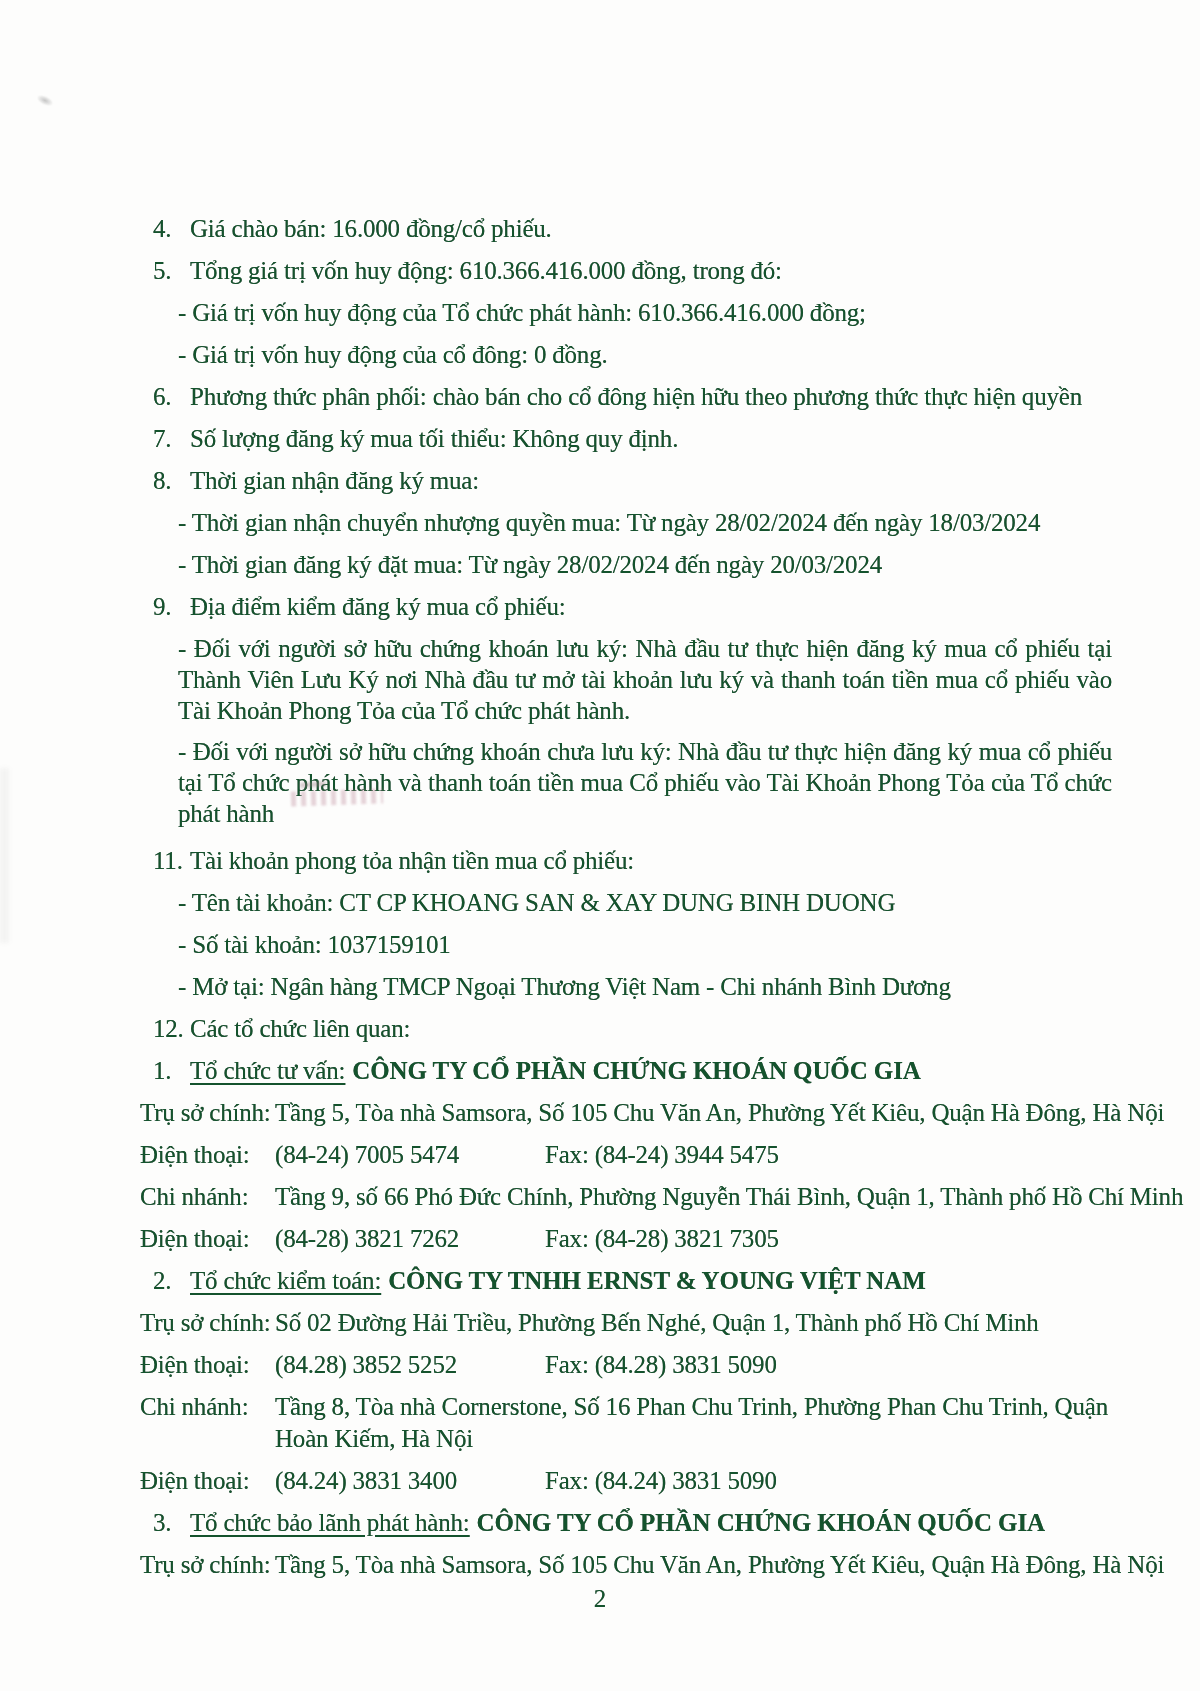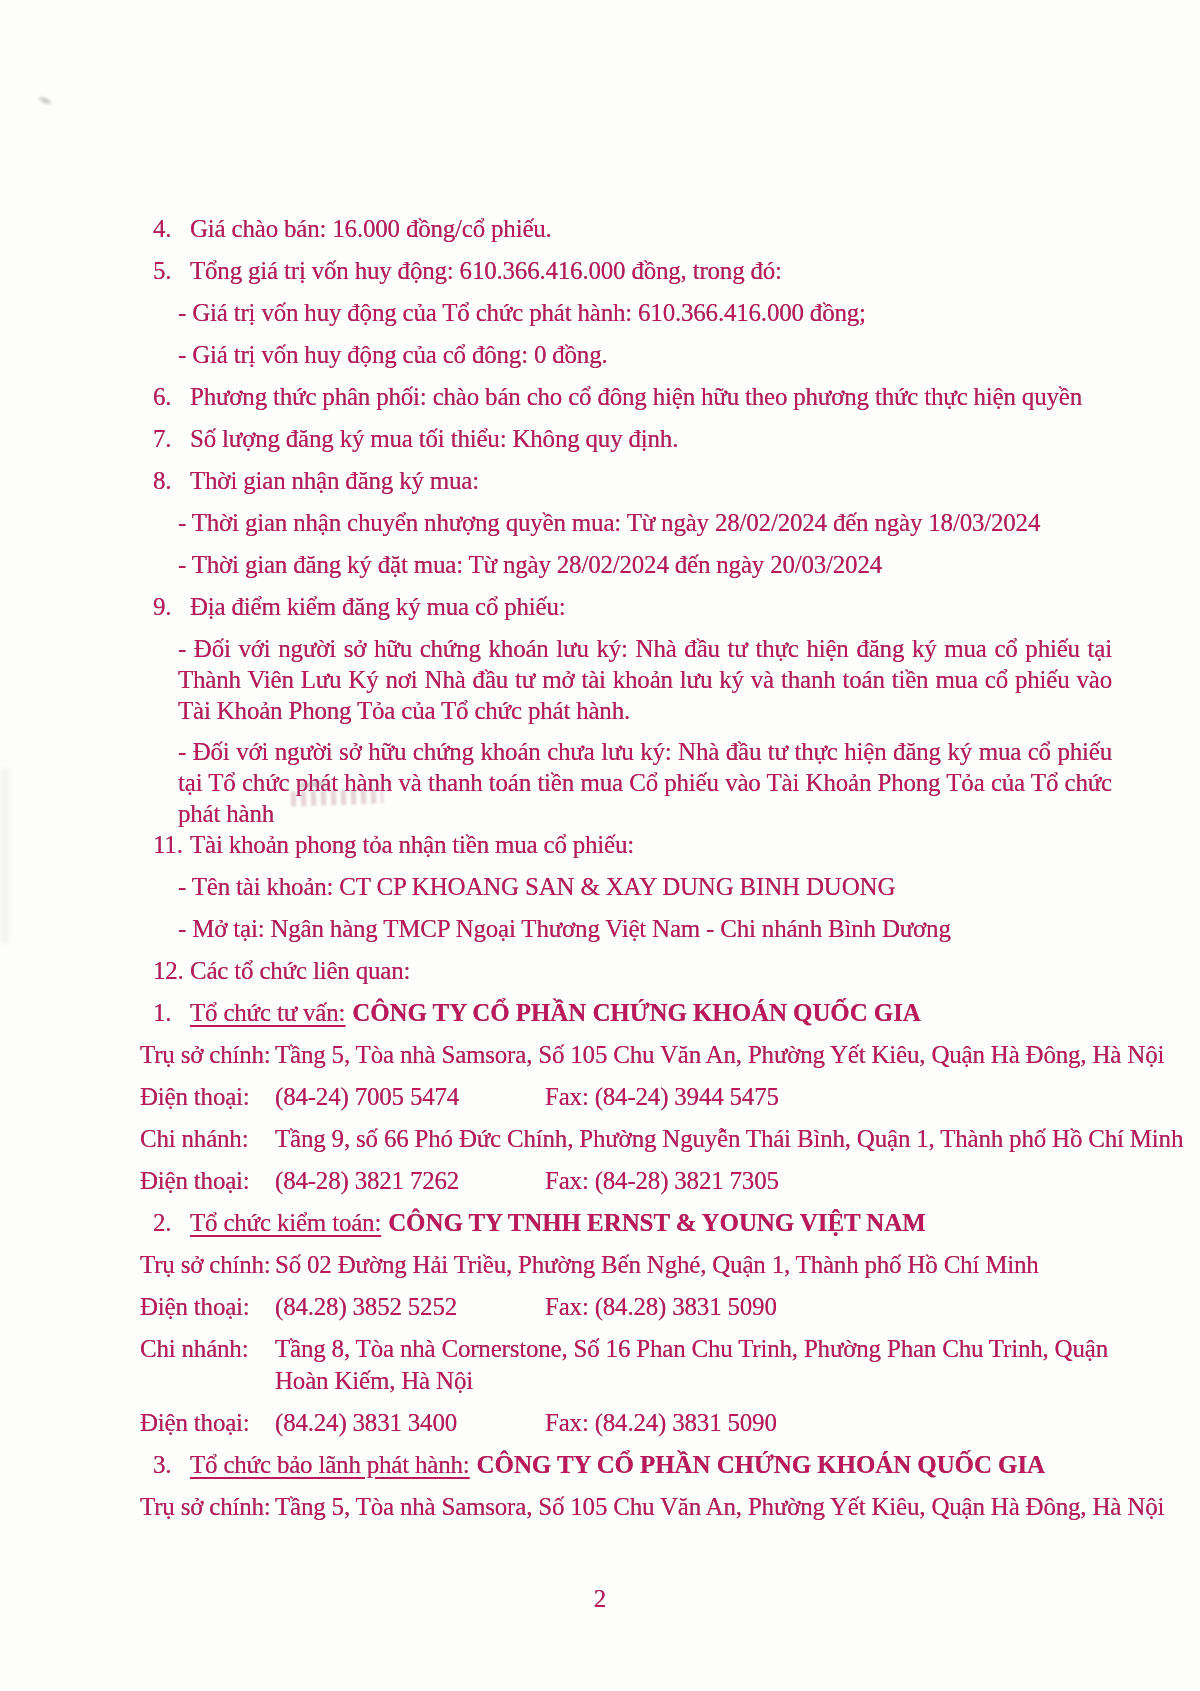--- a/index.html
+++ b/index.html
@@ -1,35 +1,35 @@
 <!DOCTYPE html>
 <html><head>
 <meta charset="utf-8">
 <style>
   html,body { margin:0; padding:0; background:#ffffff; }
   .page {
     position:relative;
     width:1200px; height:1691px;
     background:#fdfdfc;
     font-family:"Liberation Serif", serif;
-    color:#be185d;
+    color:#14532d;
     font-size:25px;
     letter-spacing:-0.2px;
     overflow:hidden;
     text-shadow:0 0 0.4px rgba(0,0,0,0.55);
   }
   .content { position:absolute; left:140px; top:213px; width:972px; }
   .blk { line-height:32px; margin-bottom:10px; }
   .item { padding-left:50px; }
   .item .marker { display:inline-block; width:37px; margin-left:-37px; }
   .sub  { padding-left:38px; }
   .nowrap { white-space:nowrap; }
   .para { padding-left:38px; line-height:31px; text-align:justify; }
   .para.first { }
-  .para.second { margin-bottom:0; }
+  .para.second { margin-bottom:16px; }
   .org-head { padding-left:50px; white-space:nowrap; }
   .org-head .marker { display:inline-block; width:37px; margin-left:-37px; }
   .org-label { text-decoration:underline; text-underline-offset:4px; text-decoration-thickness:1.5px; }
   .org-name { font-weight:bold; margin-left:7px; letter-spacing:-0.1px; }
   .info-row { display:flex; line-height:32px; margin-bottom:10px; }
   .row-label { flex:0 0 135px; }
   .row-value { flex:1 1 auto; }
   .row-phone { flex:0 0 270px; }
   .row-fax { flex:1 1 auto; }
   .page-num { position:absolute; top:1583px; left:0; width:100%; text-align:center; line-height:32px; }
@@ -81,20 +81,21 @@
 
     <div class="blk item nowrap"><span class="marker">9.</span><span>Địa điểm kiểm đăng ký mua cổ phiếu:</span></div>
 
     <div class="blk para first">- Đối với người sở hữu chứng khoán lưu ký: Nhà đầu tư thực hiện đăng ký mua cổ phiếu tại Thành Viên Lưu Ký nơi Nhà đầu tư mở tài khoản lưu ký và thanh toán tiền mua cổ phiếu vào Tài Khoản Phong Tỏa của Tổ chức phát hành.</div>
     <div class="blk para second">- Đối với người sở hữu chứng khoán chưa lưu ký: Nhà đầu tư thực hiện đăng ký mua cổ phiếu tại Tổ chức phát hành và thanh toán tiền mua Cổ phiếu vào Tài Khoản Phong Tỏa của Tổ chức phát hành</div>
 
 
     <div class="blk item nowrap"><span class="marker">11.</span><span>Tài khoản phong tỏa nhận tiền mua cổ phiếu:</span></div>
 
     <div class="blk sub nowrap">- Tên tài khoản: CT CP KHOANG SAN &amp; XAY DUNG BINH DUONG</div>
+    <div class="blk sub nowrap">- Số tài khoản: 1037159101</div>
     <div class="blk sub nowrap">- Mở tại: Ngân hàng TMCP Ngoại Thương Việt Nam - Chi nhánh Bình Dương</div>
 
     <div class="blk item nowrap"><span class="marker">12.</span><span>Các tổ chức liên quan:</span></div>
 
     <div class="blk org-head"><span class="marker">1.</span><span class="org-label">Tổ chức tư vấn:</span><span class="org-name">CÔNG TY CỔ PHẦN CHỨNG KHOÁN QUỐC GIA</span></div>
 
     <div class="info-row">
       <span class="row-label">Trụ sở chính:</span>
       <span class="row-value nowrap">Tầng 5, Tòa nhà Samsora, Số 105 Chu Văn An, Phường Yết Kiêu, Quận Hà Đông, Hà Nội</span>
     </div>

